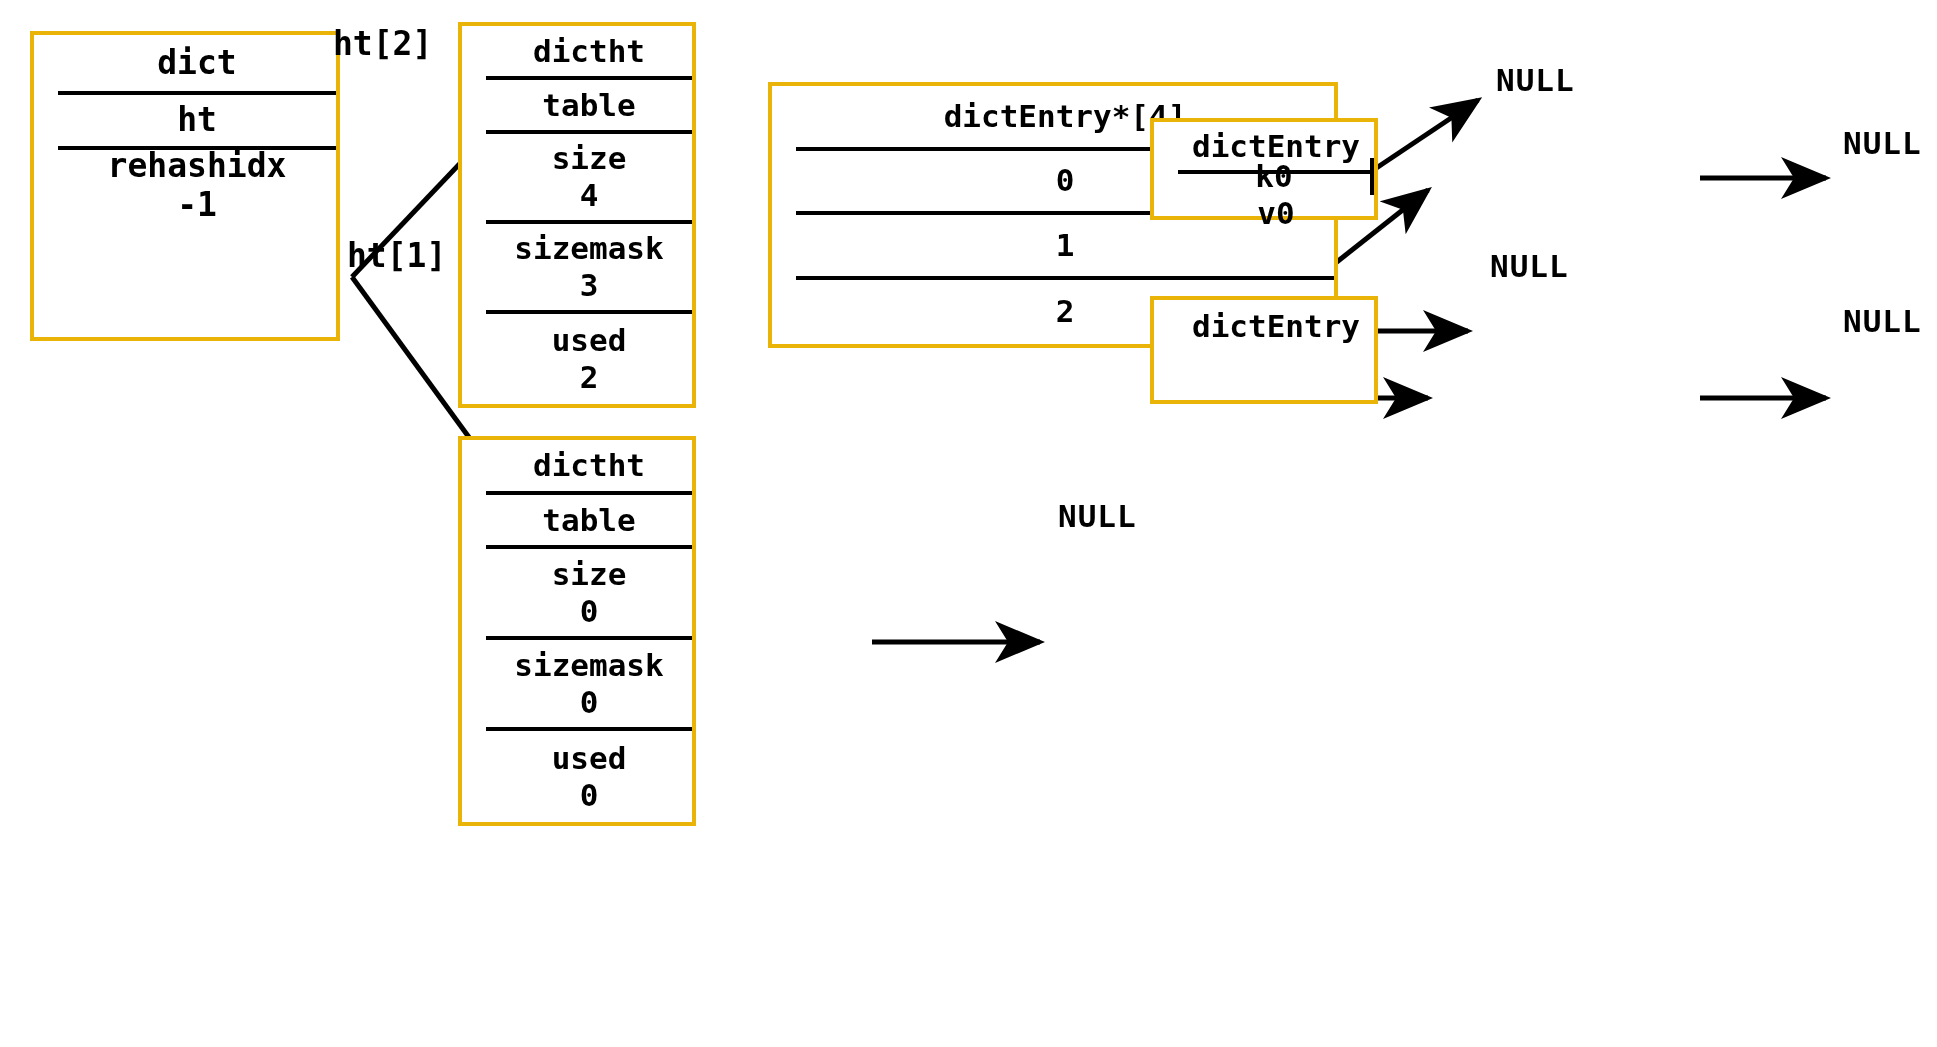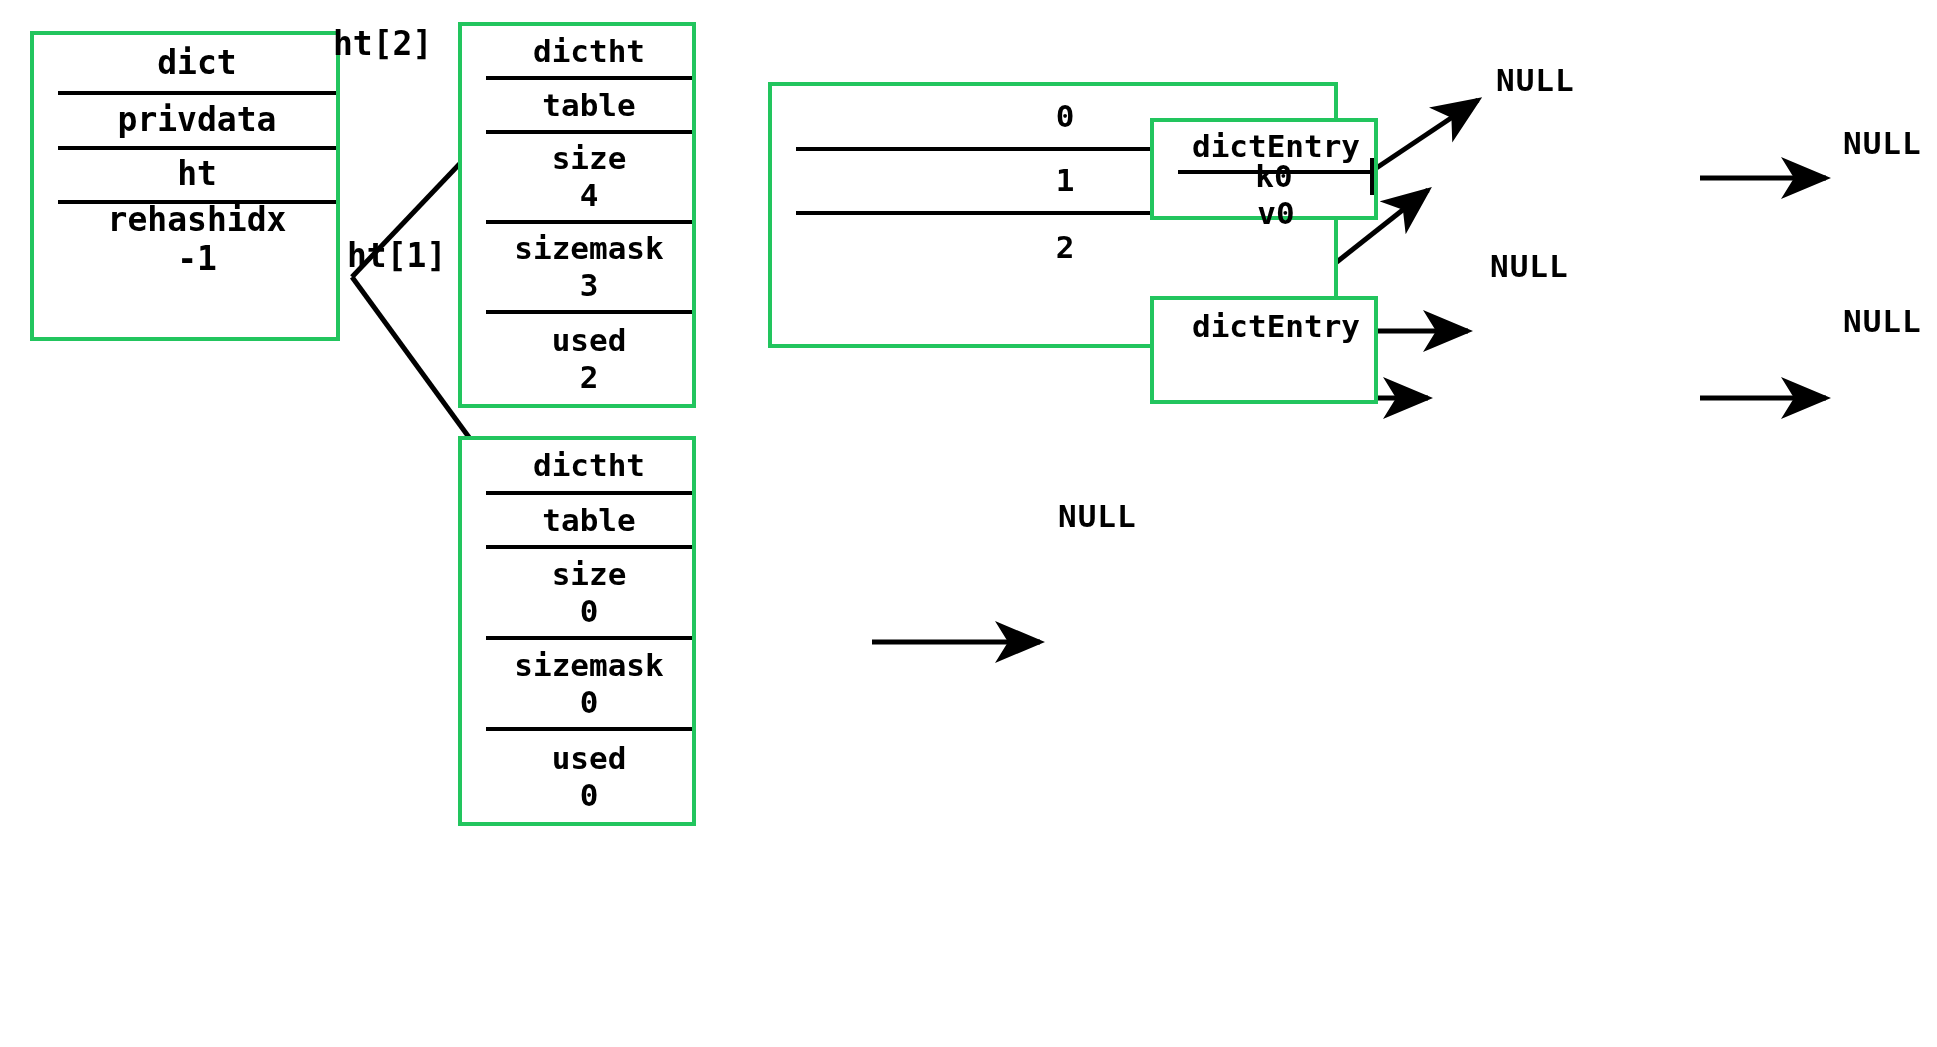--- a/index.html
+++ b/index.html
@@ -13,21 +13,21 @@
   #canvas {
     position: relative;
     width: 1937px;
     height: 1047px;
     background: #ffffff;
     overflow: hidden;
   }
   .struct {
     position: absolute;
     box-sizing: border-box;
-    border: 4px solid #22c55e;
+    border: 4px solid #eab308;
     background: #ffffff;
     padding-left: 24px;
   }
   .row {
     box-sizing: border-box;
     border-bottom: 4px solid #000000;
     display: flex;
     align-items: center;
     justify-content: center;
     flex-direction: column;
@@ -114,23 +114,20 @@
     <line x1="1700" y1="398" x2="1826" y2="398" stroke="#000000" stroke-width="5" marker-end="url(#ah)"></line>
 
     <line x1="872" y1="642" x2="1040" y2="642" stroke="#000000" stroke-width="5" marker-end="url(#ah)"></line>
   </svg>
 
   <div class="struct" style="left:30px; top:31px; width:310px; height:310px;">
     <div class="row txt-lg" style="height:20%;">
       <span class="fname">dict</span>
     </div>
     <div class="row txt-lg" style="height:18%;">
-      <span class="fname">privdata</span>
-    </div>
-    <div class="row txt-lg" style="height:18%;">
       <span class="fname">ht</span>
     </div>
     <div class="row txt-lg" style="height:24%;align-items:center;">
       <span class="fname">rehashidx</span>
       <span class="fval">-1</span>
     </div>
   </div>
 
   <div class="label txt-lg" style="left:333px; top:24px;">ht[2]</div>
   <div class="label txt-lg" style="left:347px; top:236px;">ht[1]</div>
@@ -150,20 +147,23 @@
       <span class="fname">sizemask</span>
       <span class="fval">3</span>
     </div>
     <div class="row txt-md" style="height:23.8%;">
       <span class="fname">used</span>
       <span class="fval">2</span>
     </div>
   </div>
 
   <div class="struct" style="left:768px; top:82px; width:570px; height:266px;">
+    <div class="row txt-md" style="height:25%;">
+      <span class="fname">dictEntry*[4]</span>
+    </div>
     <div class="row txt-md" style="height:25%;">
       <span class="fname">0</span>
     </div>
     <div class="row txt-md" style="height:25%;">
       <span class="fname">1</span>
     </div>
     <div class="row txt-md" style="height:25%;">
       <span class="fname">2</span>
     </div>
   </div>

